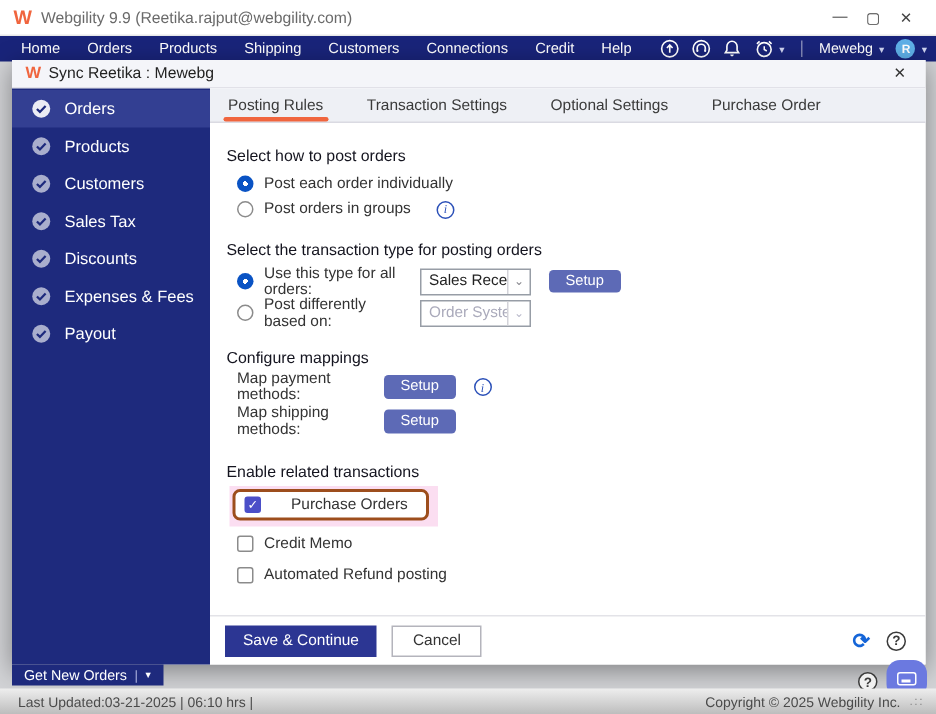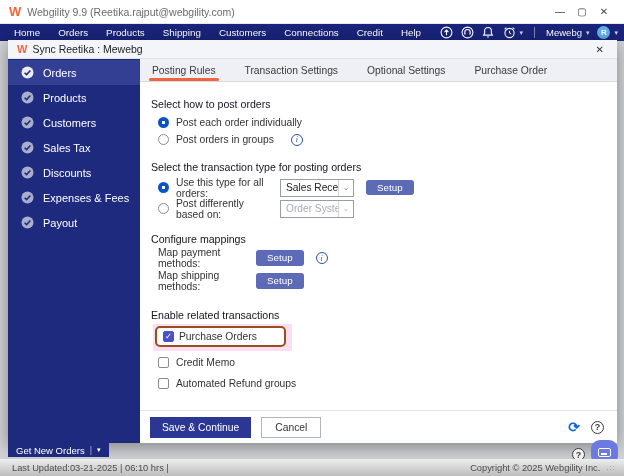--- a/index.html
+++ b/index.html
@@ -67,21 +67,21 @@
   .dropdown.disabled .dd-caret { color:#bbc; }
 
   .setup-btn { background:#5d6ab6; color:#fff; font-size:9.8px; padding:3px 11px; border:none; border-radius:3px; line-height:1; }
 
   .info-icon { width:12px; height:12px; border:1px solid #2b50b8; border-radius:50%; color:#2b50b8; font-size:8px; font-style:italic; font-family:"Liberation Serif", serif; display:inline-flex; align-items:center; justify-content:center; flex:0 0 auto; }
 
   .map-row { display:flex; align-items:center; gap:8px; margin:0 0 5px 7px; height:18px; }
   .map-label { width:90px; flex:0 0 auto; }
 
   .po-annotation { display:inline-block; background:#fbdef1; padding:2px 6px 4px 2px; margin:1px 0 1px 2px; }
-  .po-box { border:2px solid #9d4e1d; border-radius:5px; background:#fff; display:flex; align-items:center; gap:5px; padding:3px 6px; width:131px; height:21px; }
+  .po-box { border:2px solid #9d4e1d; border-radius:5px; background:#fff; display:flex; align-items:center; gap:20px; padding:3px 6px; width:131px; height:21px; }
 
   .chk-row { display:flex; align-items:center; gap:7px; margin:3px 0 7px 7px; height:14px; }
 
   .dialog-footer { flex:0 0 auto; height:33px; border-top:1px solid #e3e3e8; display:flex; align-items:center; padding:0 13px 0 10px; gap:10px; }
   .save-btn { background:#2c3693; color:#fff; font-size:10.3px; padding:5px 12px; border:none; }
   .cancel-btn { background:#fff; border:1px solid #b4b4bc; color:#333; font-size:10.3px; padding:4px 13px; }
   .footer-right { margin-left:auto; display:flex; align-items:center; gap:11px; }
   .refresh-icon { color:#1565d8; font-size:14px; font-weight:bold; line-height:1; }
   .help-circle { width:13px; height:13px; border:1.2px solid #3a3a3a; border-radius:50%; color:#3a3a3a; font-size:9px; font-weight:bold; display:inline-flex; align-items:center; justify-content:center; }
 
@@ -280,21 +280,21 @@
               <span class="checkbox checked"></span>
               <span>Purchase Orders</span>
             </div>
           </div>
           <div class="chk-row">
             <span class="checkbox"></span>
             <span>Credit Memo</span>
           </div>
           <div class="chk-row">
             <span class="checkbox"></span>
-            <span>Automated Refund groups</span>
+            <span>Automated Refund posting</span>
           </div>
 
         </div>
 
         <div class="dialog-footer">
           <button class="save-btn">Save &amp; Continue</button>
           <button class="cancel-btn">Cancel</button>
           <span class="footer-right">
             <span class="refresh-icon">⟳</span>
             <span class="help-circle">?</span>

